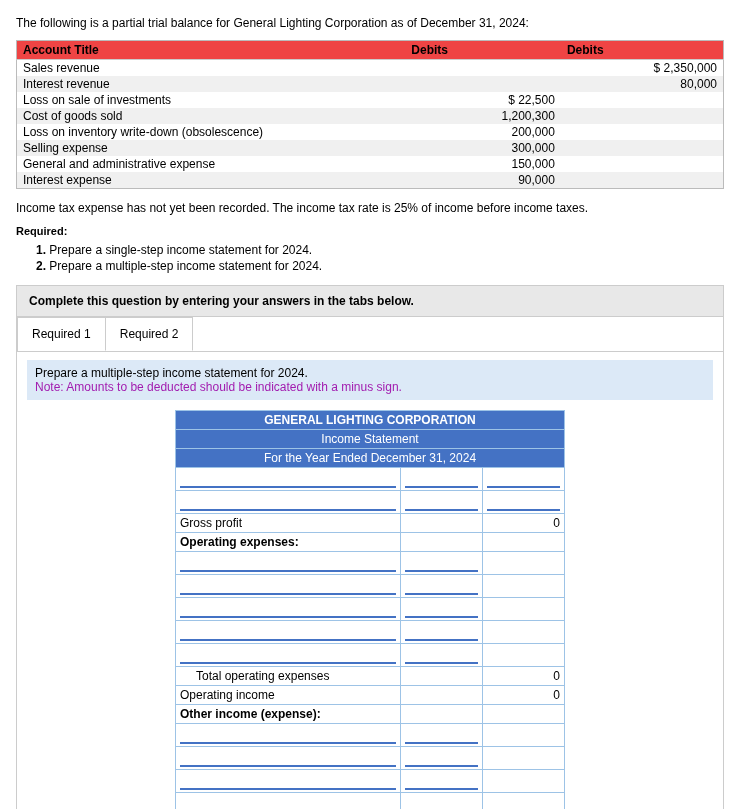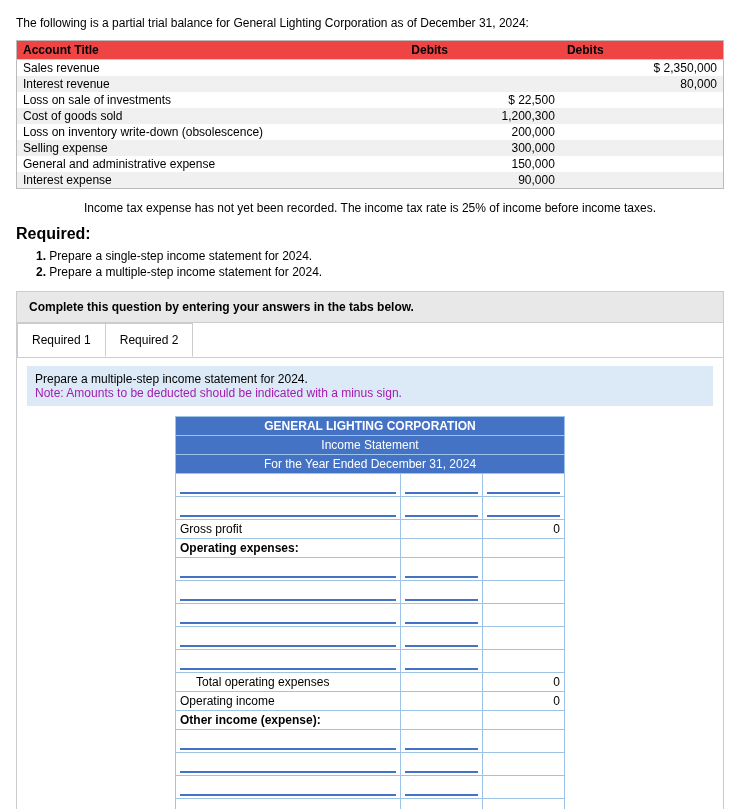--- a/index.html
+++ b/index.html
@@ -40,26 +40,25 @@
     }
     .trial-balance-table tr:nth-child(odd) {
       background: #fff;
     }
     .col-account { width: 55%; }
     .col-debits { width: 22%; text-align: right; }
     .col-credits { width: 23%; text-align: right; }
     .income-tax-note {
       margin-bottom: 10px;
       font-size: 12px;
-      text-align: center;
     }
     .required-label {
       font-weight: bold;
       margin-bottom: 6px;
-      font-size: 16px;
+      font-size: 11px;
     }
     .requirements-list {
       margin-left: 20px;
       margin-bottom: 12px;
       font-size: 12px;
     }
     .requirements-list li {
       margin-bottom: 2px;
     }
     .complete-box {

